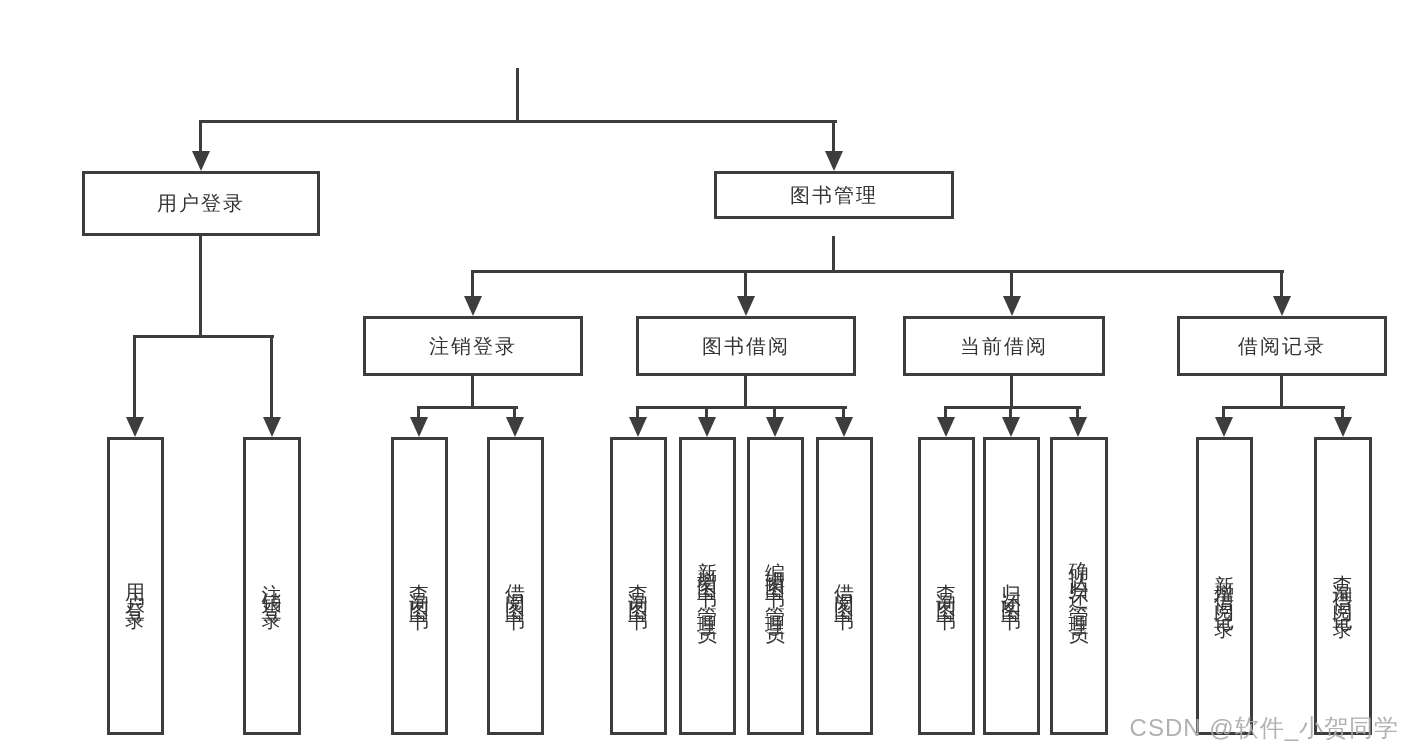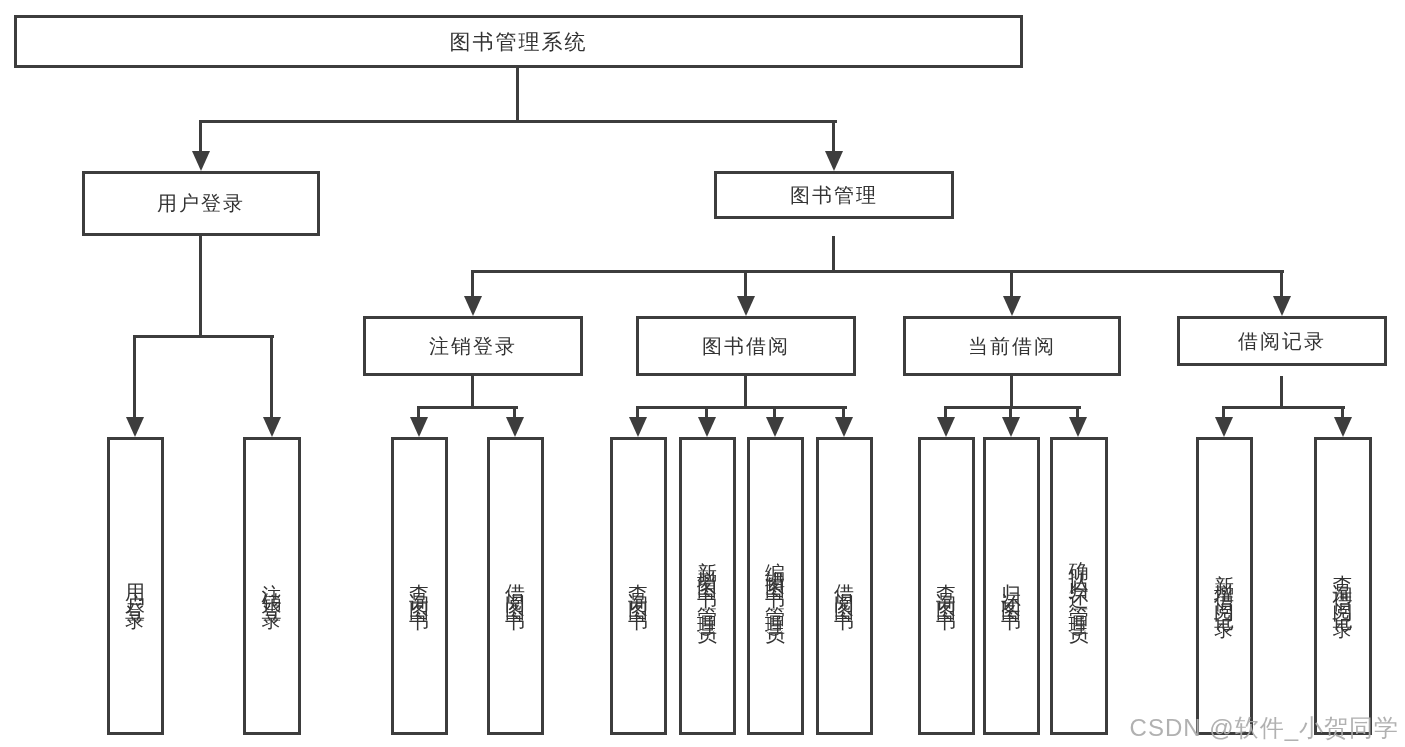--- a/index.html
+++ b/index.html
@@ -34,23 +34,20 @@
   .watermark {
     position:absolute; right:6px; bottom:3px; font-size:24px;
     color:rgba(173,173,173,0.95); letter-spacing:1px; z-index:5; white-space:nowrap;
   }
 </style>
 </head>
 <body>
 
 <div id="canvas">
 
-  <div class="box" style="left:14px;top:15px;width:1009px;height:53px">
-    <span class="hlabel title-label">图书管理系统</span>
-  </div>
 
   <div class="vline" style="left:516px;top:68px;height:52px"></div>
   <div class="hline" style="left:199px;top:120px;width:638px"></div>
   <div class="arrow" style="left:192px;top:120px;height:51px"></div>
   <div class="arrow" style="left:825px;top:120px;height:51px"></div>
 
   <div class="box" style="left:82px;top:171px;width:238px;height:65px">
     <span class="hlabel">用户登录</span>
   </div>
   <div class="box" style="left:714px;top:171px;width:240px;height:48px">
@@ -68,24 +65,24 @@
   <div class="arrow" style="left:737px;top:270px;height:46px"></div>
   <div class="arrow" style="left:1003px;top:270px;height:46px"></div>
   <div class="arrow" style="left:1273px;top:270px;height:46px"></div>
 
   <div class="box" style="left:363px;top:316px;width:220px;height:60px">
     <span class="hlabel">注销登录</span>
   </div>
   <div class="box" style="left:636px;top:316px;width:220px;height:60px">
     <span class="hlabel">图书借阅</span>
   </div>
-  <div class="box" style="left:903px;top:316px;width:218px;height:60px">
+  <div class="box" style="left:903px;top:316px;width:202px;height:60px">
     <span class="hlabel">当前借阅</span>
   </div>
-  <div class="box" style="left:1177px;top:316px;width:210px;height:50px">
+  <div class="box" style="left:1177px;top:316px;width:210px;height:60px">
     <span class="hlabel">借阅记录</span>
   </div>
 
   <div class="vline" style="left:471px;top:376px;height:30px"></div>
   <div class="hline" style="left:418px;top:406px;width:100px"></div>
   <div class="arrow" style="left:410px;top:406px;height:31px"></div>
   <div class="arrow" style="left:506px;top:406px;height:31px"></div>
 
   <div class="vline" style="left:744px;top:376px;height:30px"></div>
   <div class="hline" style="left:637px;top:406px;width:210px"></div>

